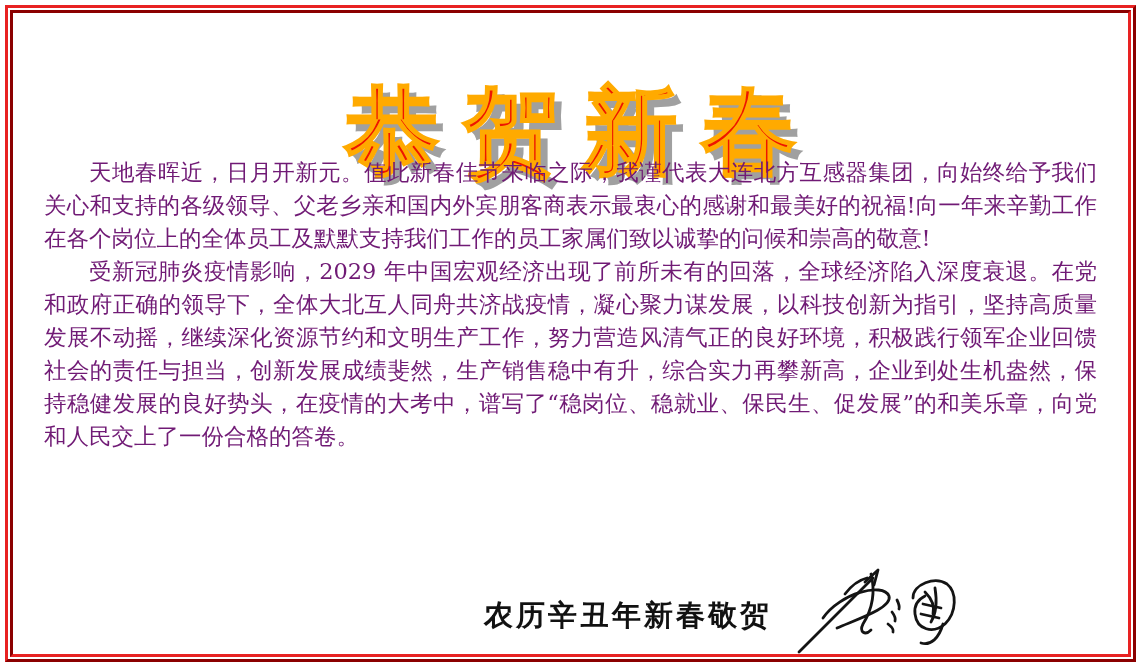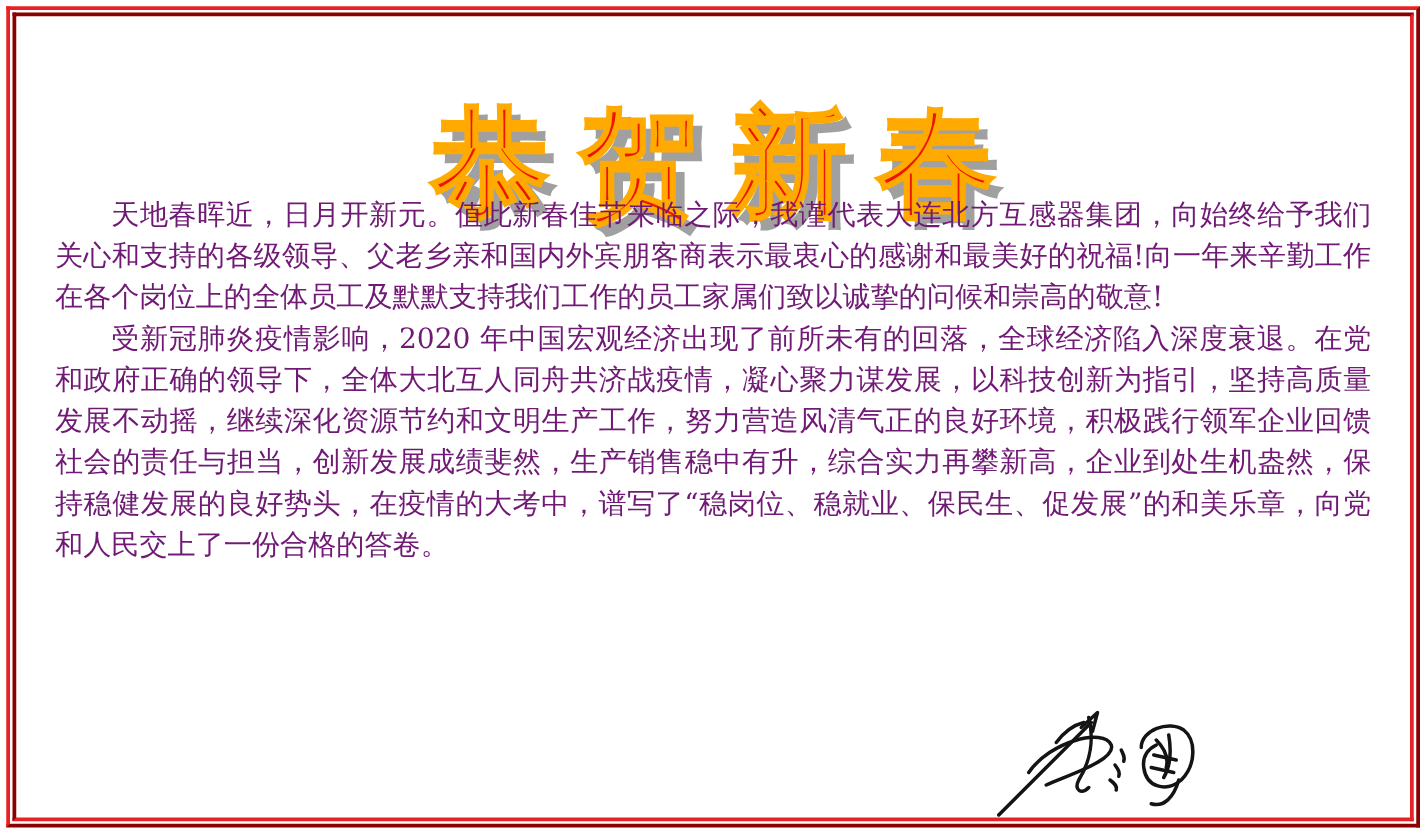--- a/index.html
+++ b/index.html
@@ -91,23 +91,24 @@
 
 <div class="card">
 
   <div class="frame-outer"></div>
   <div class="frame-inner"></div>
 
   <div class="title">恭贺新春</div>
 
   <div class="content">
     <p>天地春晖近，日月开新元。值此新春佳节来临之际，我谨代表大连北方互感器集团，向始终给予我们关心和支持的各级领导、父老乡亲和国内外宾朋客商表示最衷心的感谢和最美好的祝福!向一年来辛勤工作在各个岗位上的全体员工及默默支持我们工作的员工家属们致以诚挚的问候和崇高的敬意!</p>
-    <p>受新冠肺炎疫情影响，2020 年中国宏观经济出现了前所未有的回落，全球经济陷入深度衰退。在党和政府正确的领导下，全体大北互人同舟共济战疫情，凝心聚力谋发展，以科技创新为指引，坚持高质量发展不动摇，继续深化资源节约和文明生产工作，努力营造风清气正的良好环境，积极践行领军企业回馈社会的责任与担当，创新发展成绩斐然，生产销售稳中有升，综合实力再攀新高，企业到处生机盎然，保持稳健发展的良好势头，在疫情的大考中，谱写了“稳岗位、稳就业、保民生、促发展”的和美乐章，向党和人民交上了一份合格的答卷。</p>
+    <p>受新冠肺炎疫情影响，2029 年中国宏观经济出现了前所未有的回落，全球经济陷入深度衰退。在党和政府正确的领导下，全体大北互人同舟共济战疫情，凝心聚力谋发展，以科技创新为指引，坚持高质量发展不动摇，继续深化资源节约和文明生产工作，努力营造风清气正的良好环境，积极践行领军企业回馈社会的责任与担当，创新发展成绩斐然，生产销售稳中有升，综合实力再攀新高，企业到处生机盎然，保持稳健发展的良好势头，在疫情的大考中，谱写了“稳岗位、稳就业、保民生、促发展”的和美乐章，向党和人民交上了一份合格的答卷。</p>
   </div>
 
+  <div class="dedication">农历辛丑年新春敬贺</div>
 
   <div class="signature">
     <svg viewBox="0 0 200 112" xmlns="http://www.w3.org/2000/svg" fill="none" stroke="#141414" stroke-width="2.8" stroke-linecap="round" stroke-linejoin="round">
 
       <path d="M14,104 L88,30"></path>
 
       <path d="M80,34 L93,22 L89,37"></path>
 
       <path d="M60,46 C66,38 74,32 82,30"></path>
 

